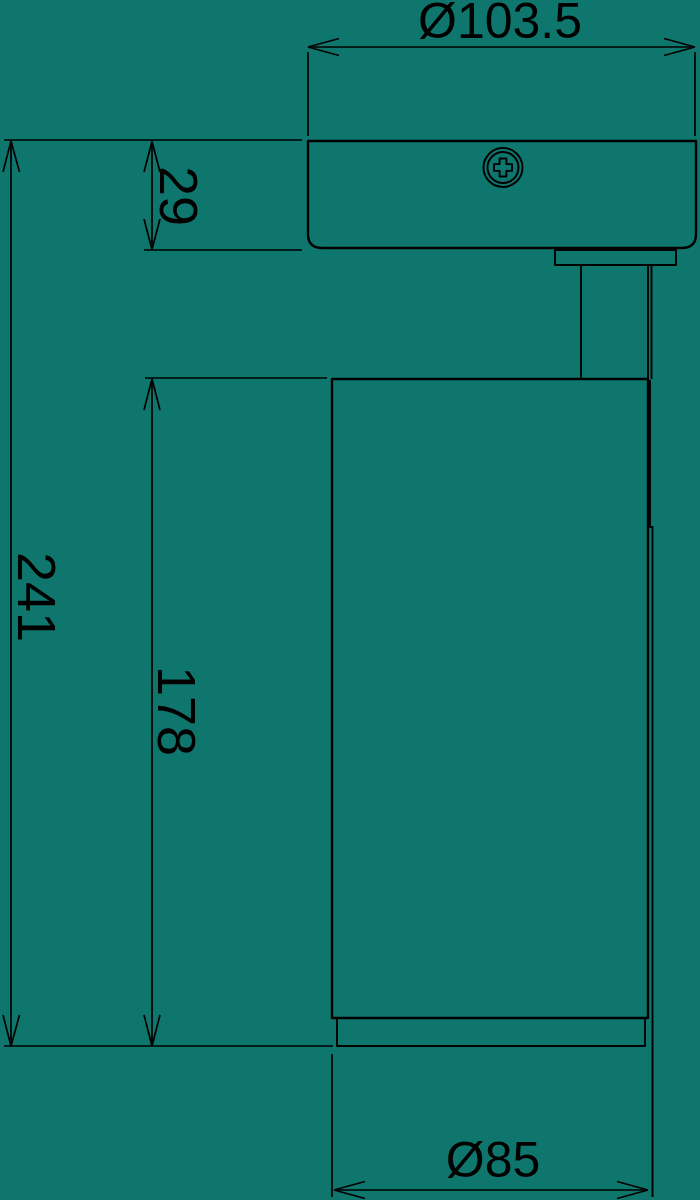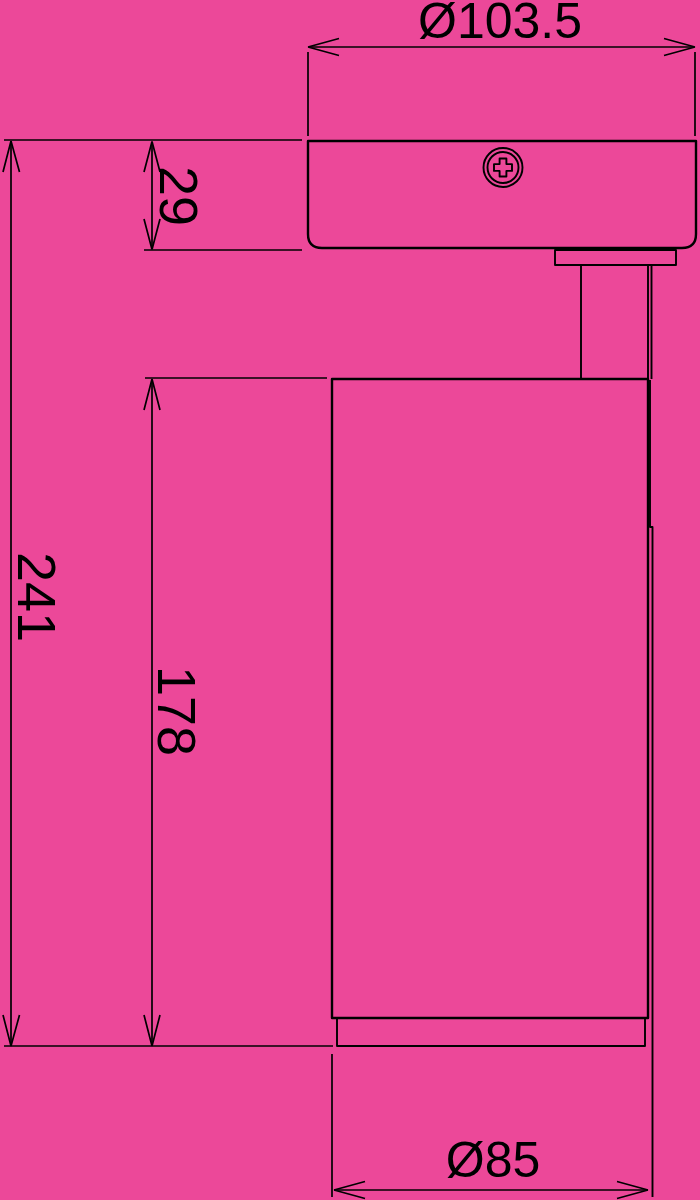--- a/index.html
+++ b/index.html
@@ -4,21 +4,21 @@
 <style>
   html, body {
     margin: 0;
     padding: 0;
     background: #ffffff;
   }
   .stage {
     position: relative;
     width: 700px;
     height: 1200px;
-    background: #ec4899;
+    background: #0f766e;
     overflow: hidden;
     font-family: "Liberation Sans", sans-serif;
   }
   svg { display: block; }
   .outline {
     fill: none;
     stroke: #000000;
     stroke-width: 2.4;
     stroke-linejoin: round;
   }

